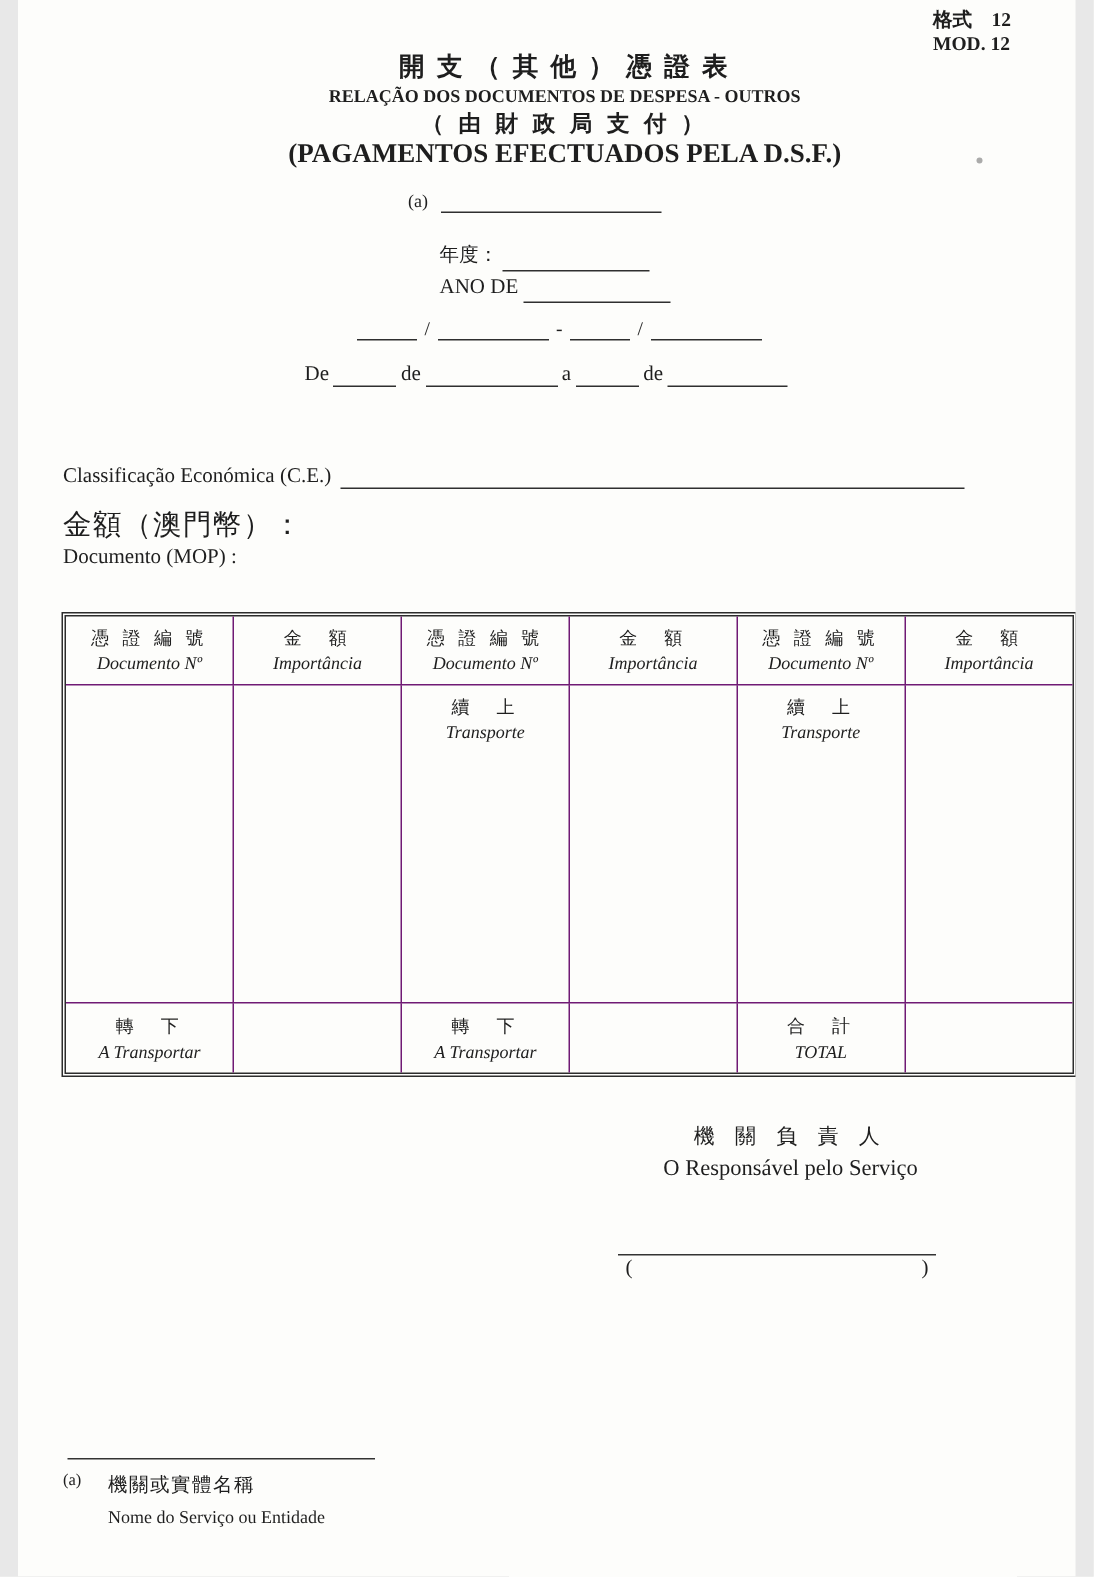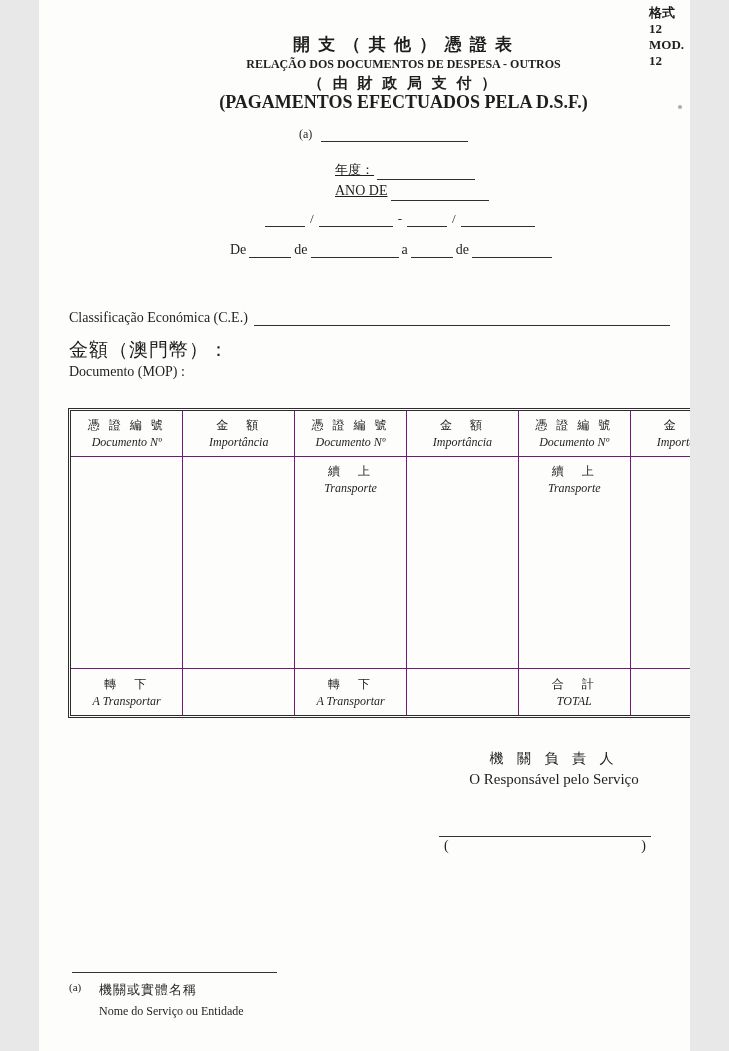--- a/index.html
+++ b/index.html
@@ -1,39 +1,39 @@
 <!DOCTYPE html>
 <html><head>
 <meta charset="utf-8">
 <style>
   html,body{margin:0;padding:0;background:#e8e8e8;}
   .page{
     position:relative;
-    width:651px;height:1051px;
+    width:705px;height:1051px;
     margin:0 auto;
     background:#fdfdfb;
     font-family:"Liberation Serif","DejaVu Serif",serif;
     color:#1e1e1e;
     overflow:hidden;
   }
   
   .form-code{position:absolute;top:5px;left:610px;font-size:13px;font-weight:bold;line-height:16px;}
   
   .title{position:absolute;top:35px;left:0;width:729px;text-align:center;}
   .title .zh-main{font-size:17px;font-weight:600;letter-spacing:2px;line-height:20px;}
   .title .pt-main{font-size:12px;font-weight:bold;line-height:19px;}
   .title .zh-sub{font-size:15px;font-weight:600;letter-spacing:3px;line-height:19px;}
   .title .pt-sub{font-size:18px;font-weight:bold;line-height:18px;}
   
   .blank{display:inline-block;border-bottom:1px solid #2f2f2f;height:15px;vertical-align:bottom;}
   
   .note-a-row{position:absolute;top:126px;left:260px;font-size:12px;}
   .note-a-row .blank{width:147px;margin-left:9px;}
   
-  .year-block{position:absolute;top:159px;left:296px;font-size:14px;line-height:21px;text-decoration:underline;}
+  .year-block{position:absolute;top:159px;left:281px;font-size:14px;line-height:21px;}
   .year-block .zh{font-size:13px;}
   .year-block .blank{width:98px;margin-left:3px;}
   
   .period-row{position:absolute;top:211px;left:226px;font-size:13px;}
   .period-row .sep{margin:0 5px;}
   .period-row .b-s{width:40px;}
   .period-row .b-l{width:74px;}
   
   .de-row{position:absolute;top:242px;left:188px;font-size:14px;}
   .de-row .w{margin:0 3px;}

